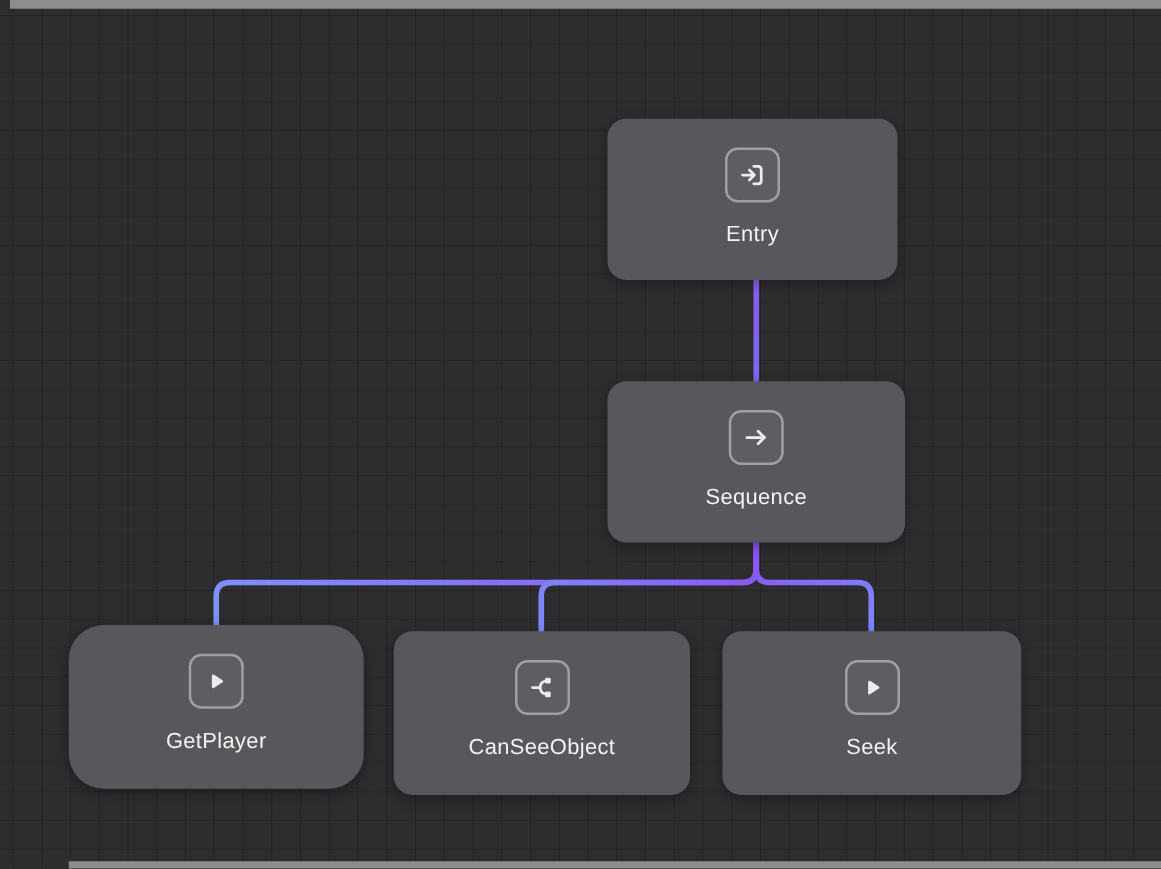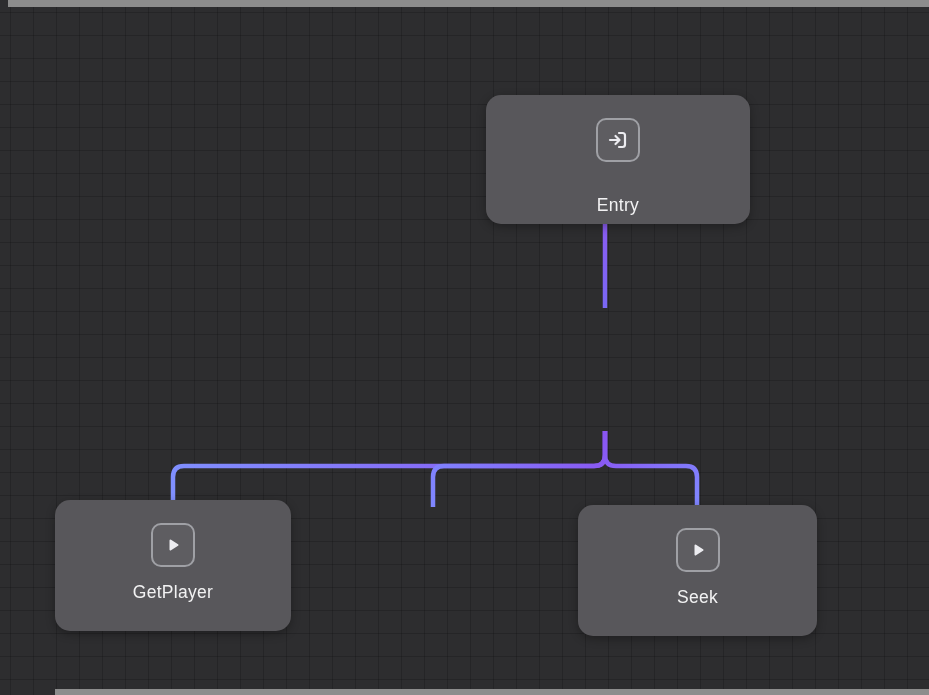--- a/index.html
+++ b/index.html
@@ -70,23 +70,23 @@
     margin-top: 15px;
     color: #f2f2f3;
     font-size: 17.5px;
     font-weight: 500;
     letter-spacing: 0.3px;
     text-align: center;
   }
   .node-icon-box svg { display: block; }
 
   
-  #node-entry         { left: 486px; top: 95px;  width: 264px; height: 129px; gap: 18px; }
+  #node-entry         { left: 486px; top: 95px;  width: 232px; height: 129px; }
   #node-sequence      { left: 486px; top: 305px; width: 238px; height: 129px; }
-  #node-get-player    { left: 55px;  top: 500px; width: 236px; height: 131px; }
+  #node-get-player    { left: 55px;  top: 500px; width: 236px; height: 131px; border-radius: 28px; }
   #node-can-see-object{ left: 315px; top: 505px; width: 237px; height: 131px; }
   #node-seek          { left: 578px; top: 505px; width: 239px; height: 131px; }
 </style>
 </head>
 <body>
 
 <div class="canvas">
 
   <svg class="edges" viewBox="0 0 929 695" xmlns="http://www.w3.org/2000/svg">
     <defs>
@@ -121,30 +121,50 @@
     <div class="node-icon-box">
       <svg width="24" height="24" viewBox="0 0 24 24" fill="none" stroke="#ececf0" stroke-width="2.2" stroke-linecap="round" stroke-linejoin="round">
         <path d="M4 12 H13"></path>
         <path d="M9.5 8 L13.5 12 L9.5 16"></path>
         <path d="M13 5 H16.5 Q19 5 19 7.5 V16.5 Q19 19 16.5 19 H13"></path>
       </svg>
     </div>
     <div class="node-label">Entry</div>
   </div>
 
+  <div class="node" id="node-sequence">
+    <div class="node-icon-box">
+      <svg width="24" height="24" viewBox="0 0 24 24" fill="none" stroke="#ececf0" stroke-width="2.2" stroke-linecap="round" stroke-linejoin="round">
+        <path d="M4.5 12 H18.5"></path>
+        <path d="M13.5 7 L18.5 12 L13.5 17"></path>
+      </svg>
+    </div>
+    <div class="node-label">Sequence</div>
+  </div>
 
   <div class="node" id="node-get-player">
     <div class="node-icon-box">
       <svg width="24" height="24" viewBox="0 0 24 24" fill="#ececf0" stroke="#ececf0" stroke-width="2" stroke-linejoin="round">
         <path d="M9.5 7.5 L16.5 12 L9.5 16.5 Z"></path>
       </svg>
     </div>
     <div class="node-label">GetPlayer</div>
   </div>
 
+  <div class="node" id="node-can-see-object">
+    <div class="node-icon-box">
+      <svg width="24" height="24" viewBox="0 0 24 24" fill="none" stroke="#ececf0" stroke-width="2.2" stroke-linecap="round" stroke-linejoin="round">
+        <path d="M4 12 H9"></path>
+        <path d="M14.5 6.8 Q10.2 7.6 10.2 12 Q10.2 16.4 14.5 17.2"></path>
+        <rect x="14" y="4.2" width="4.6" height="4.6" rx="1.2" fill="#ececf0" stroke="none"></rect>
+        <rect x="14" y="15.2" width="4.6" height="4.6" rx="1.2" fill="#ececf0" stroke="none"></rect>
+      </svg>
+    </div>
+    <div class="node-label">CanSeeObject</div>
+  </div>
 
   <div class="node" id="node-seek">
     <div class="node-icon-box">
       <svg width="24" height="24" viewBox="0 0 24 24" fill="#ececf0" stroke="#ececf0" stroke-width="2" stroke-linejoin="round">
         <path d="M9.5 7.5 L16.5 12 L9.5 16.5 Z"></path>
       </svg>
     </div>
     <div class="node-label">Seek</div>
   </div>
 

